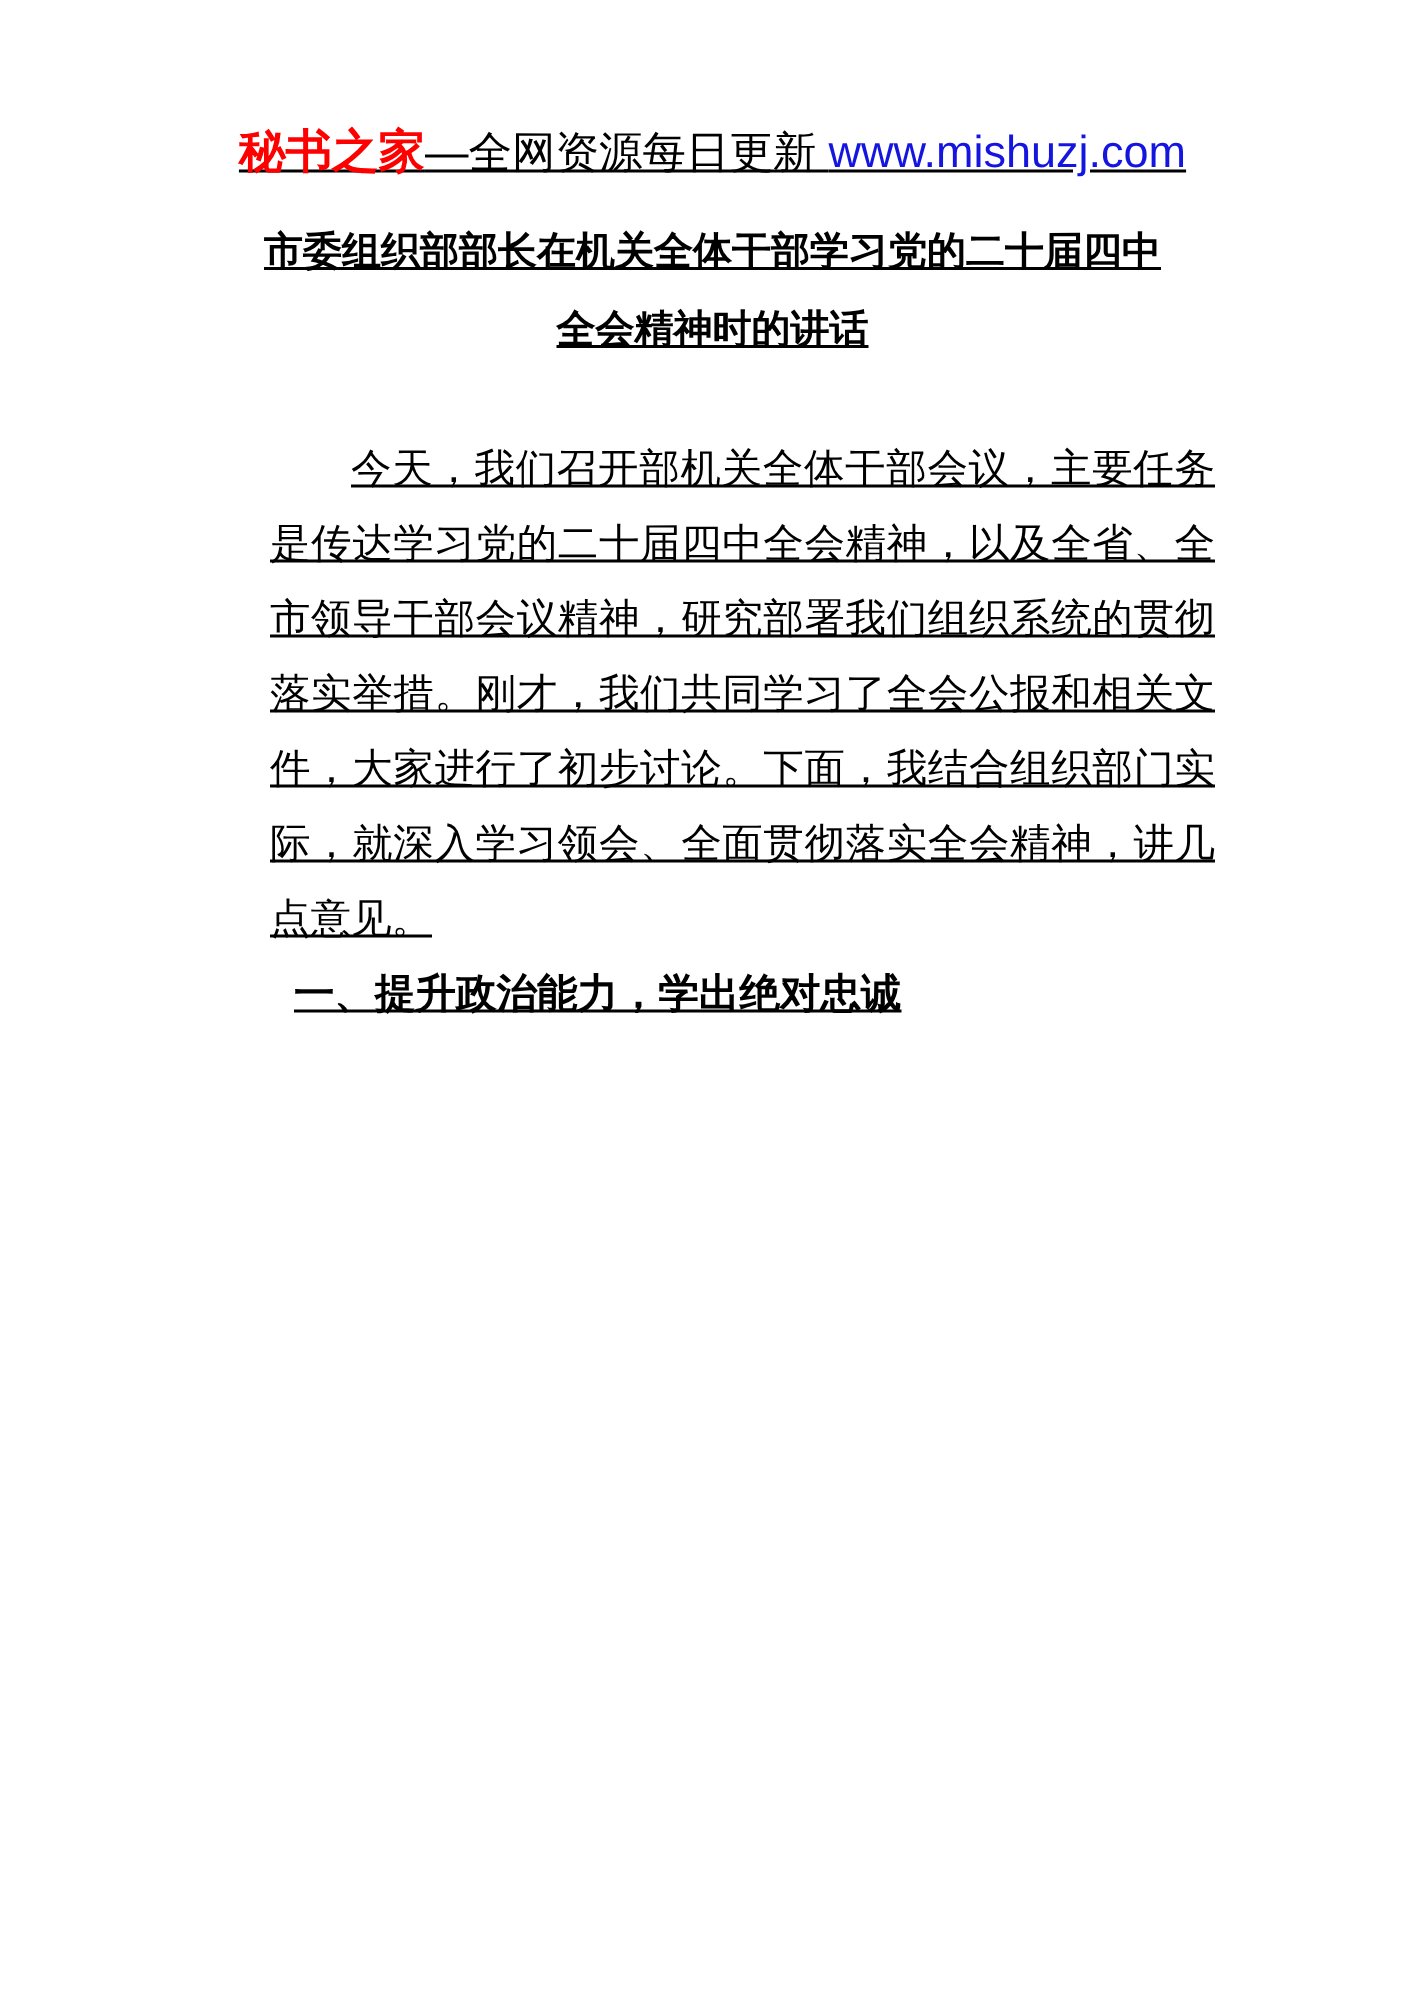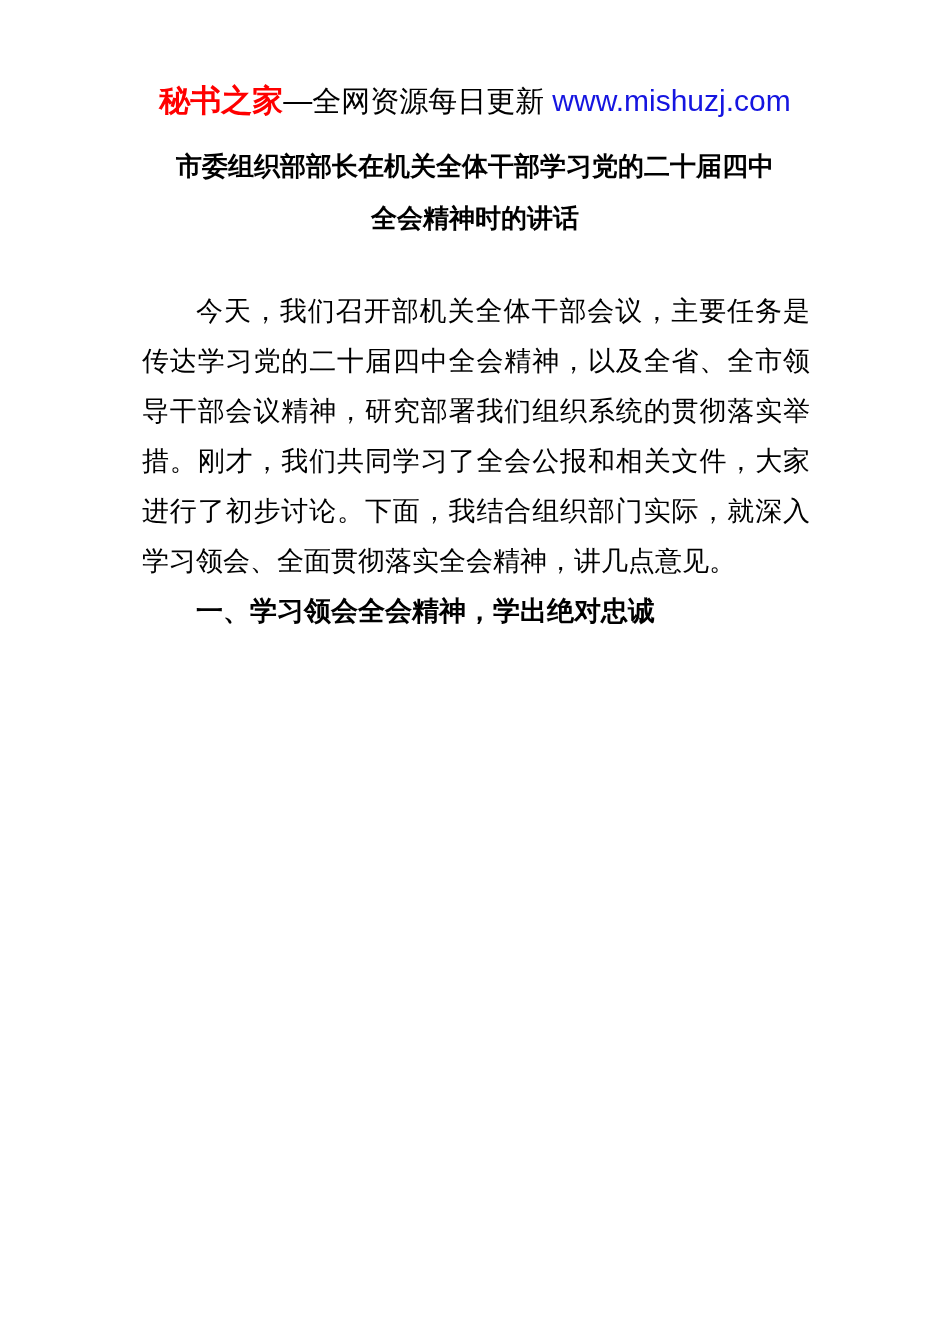--- a/index.html
+++ b/index.html
@@ -6,20 +6,21 @@
   html, body { background: #ffffff; }
   .page {
     position: relative;
     width: 950px;
     height: 1344px;
     margin: 0 auto;
     background: #ffffff;
     font-family: "Liberation Sans", sans-serif;
     color: #000000;
     overflow: hidden;
+    text-decoration: underline;
   }
   .promo-header {
     padding-top: 80px;
     text-align: center;
     font-size: 29px;
     line-height: 42px;
     white-space: nowrap;
   }
   .promo-header .site-name {
     color: #ff0000;
@@ -48,35 +49,35 @@
   }
   .doc-body {
     margin-top: 42px;
     padding: 0 140px 0 142px;
     font-size: 27px;
     line-height: 50px;
     text-align: justify;
     text-justify: inter-ideograph;
   }
   .doc-body p { margin: 0; }
-  .doc-body .indent { text-indent: 2em; }
+  .doc-body .indent { text-indent: 2em; margin-left: 38px; }
   .doc-body .section-heading {
     font-weight: bold;
     text-indent: 2em;
   }
 </style>
 </head>
 <body>
 
 <div class="page">
 
   <div class="promo-header">
     <span class="site-name">秘书之家</span><span class="tagline">—全网资源每日更新 </span><span class="site-url">www.mishuzj.com</span>
   </div>
 
   <h1 class="doc-title">市委组织部部长在机关全体干部学习党的二十届四中全会精神时的讲话</h1>
 
   <div class="doc-body">
     <p class="indent">今天，我们召开部机关全体干部会议，主要任务是传达学习党的二十届四中全会精神，以及全省、全市领导干部会议精神，研究部署我们组织系统的贯彻落实举措。刚才，我们共同学习了全会公报和相关文件，大家进行了初步讨论。下面，我结合组织部门实际，就深入学习领会、全面贯彻落实全会精神，讲几点意见。</p>
-    <p class="section-heading">一、学习领会全会精神，学出绝对忠诚</p>
+    <p class="section-heading">一、提升政治能力，学出绝对忠诚</p>
   </div>
 
 </div>
 
 </body></html>

